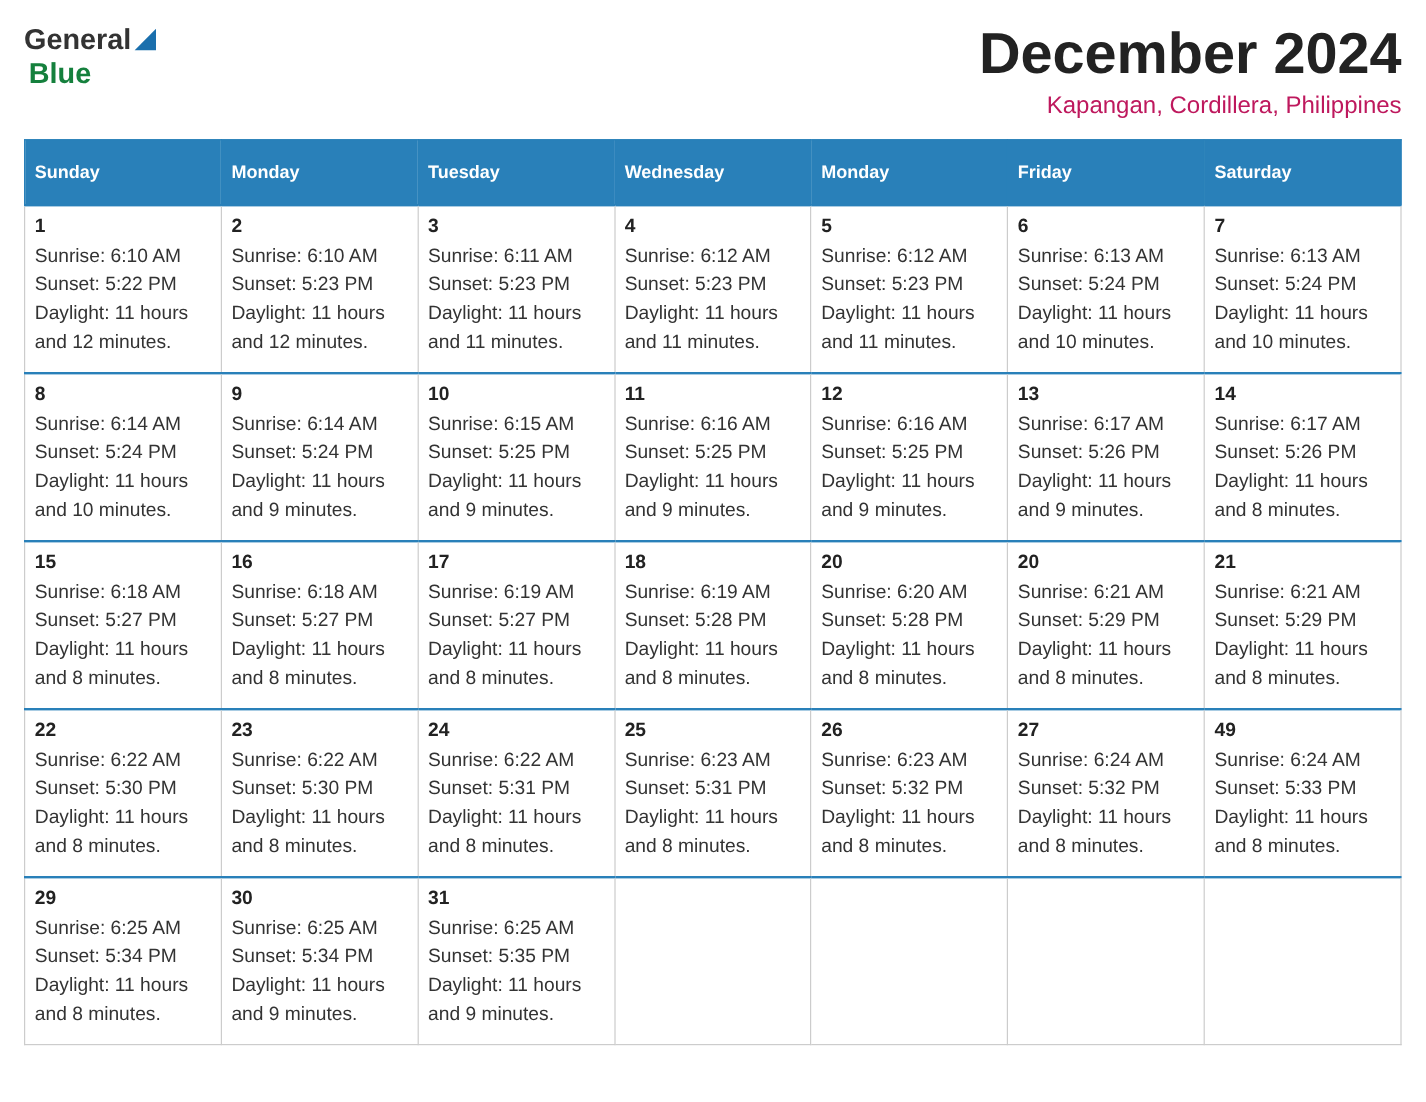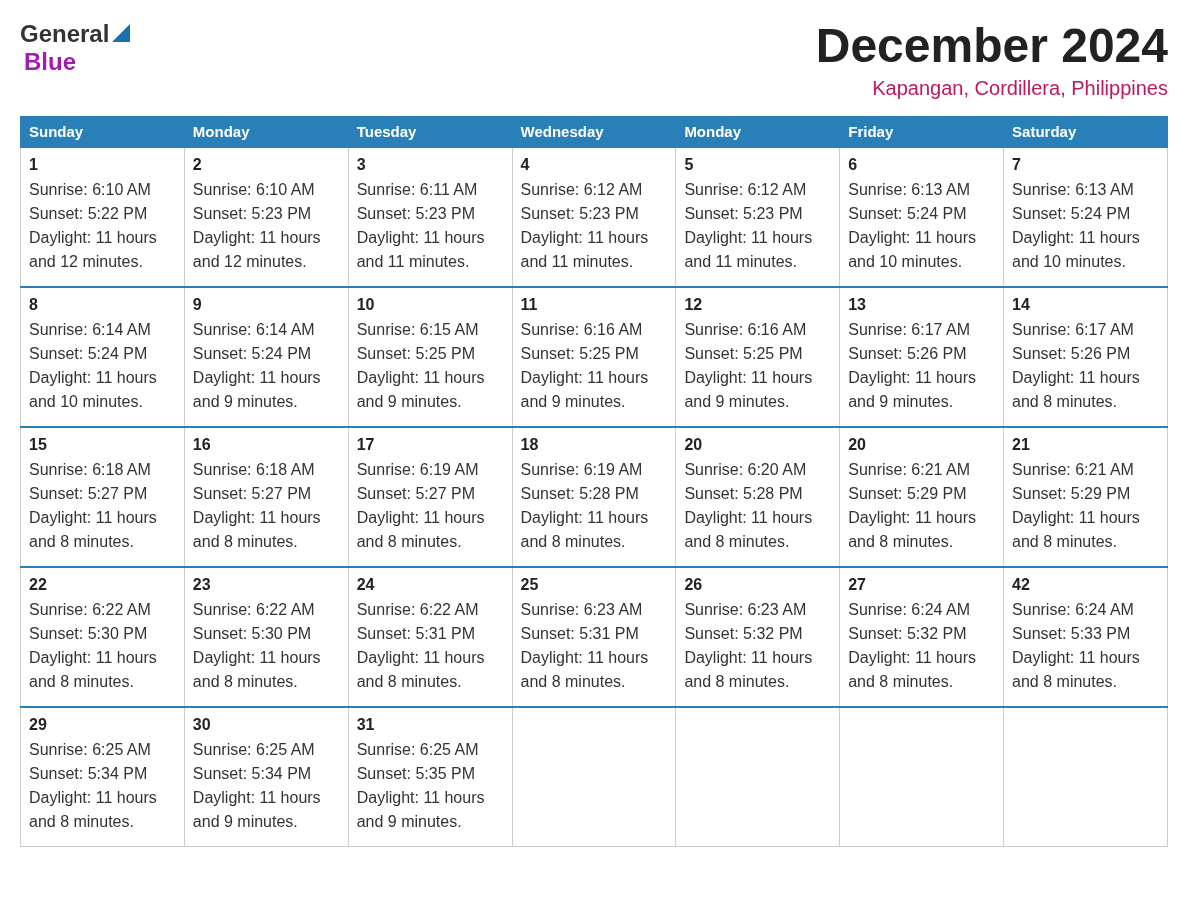--- a/index.html
+++ b/index.html
@@ -38,21 +38,21 @@
     .calendar {
       width: 100%;
       border-collapse: collapse;
       margin-top: 4px;
     }
     .calendar thead th {
       background-color: #2980b9;
       color: #fff;
       font-size: 15px;
       font-weight: bold;
-      padding: 6px 8px;
+      padding: 18px 8px;
       text-align: left;
       border: 1px solid #2980b9;
     }
     .calendar tbody td {
       vertical-align: top;
       border: 1px solid #ccc;
       border-top: 2px solid #2980b9;
       padding: 8px 8px 12px 8px;
       width: 14.28%;
       font-size: 13px;
@@ -76,21 +76,21 @@
       align-items: center;
     }
     .logo-general {
       font-size: 24px;
       font-weight: bold;
       color: #333;
     }
     .logo-blue-text {
       font-size: 24px;
       font-weight: bold;
-      color: #a21caf;
+      color: #15803d;
       margin-left: 4px;
       text-align: center;
     }
   </style>
 </head>
 <body>
 
 <div class="header">
   <div class="logo">
     <div class="logo-wrapper">
@@ -229,21 +229,21 @@
         </td>
         <td>
           <span class="day-num">26</span>
           <div class="day-info">Sunrise: 6:23 AM<br>Sunset: 5:32 PM<br>Daylight: 11 hours and 8 minutes.</div>
         </td>
         <td>
           <span class="day-num">27</span>
           <div class="day-info">Sunrise: 6:24 AM<br>Sunset: 5:32 PM<br>Daylight: 11 hours and 8 minutes.</div>
         </td>
         <td>
-          <span class="day-num">42</span>
+          <span class="day-num">49</span>
           <div class="day-info">Sunrise: 6:24 AM<br>Sunset: 5:33 PM<br>Daylight: 11 hours and 8 minutes.</div>
         </td>
       </tr>
       <tr>
         <td>
           <span class="day-num">29</span>
           <div class="day-info">Sunrise: 6:25 AM<br>Sunset: 5:34 PM<br>Daylight: 11 hours and 8 minutes.</div>
         </td>
         <td>
           <span class="day-num">30</span>

